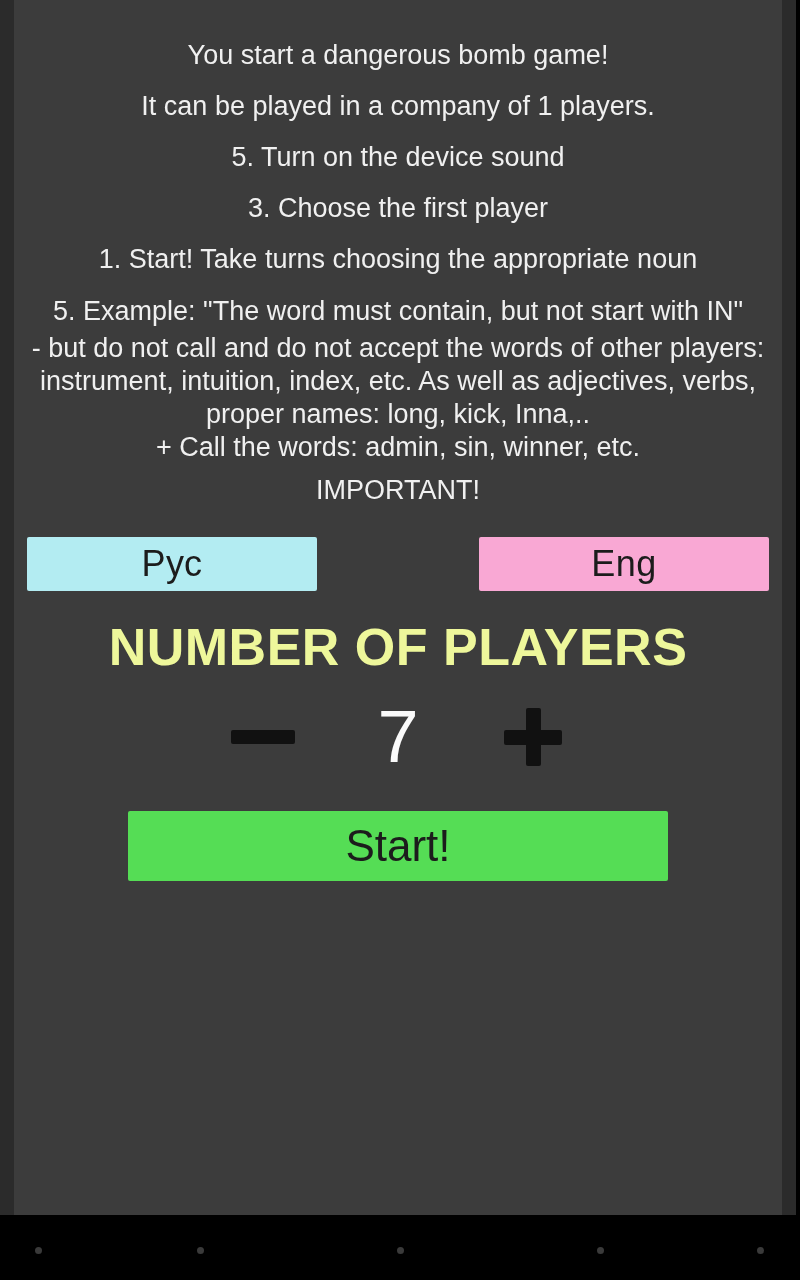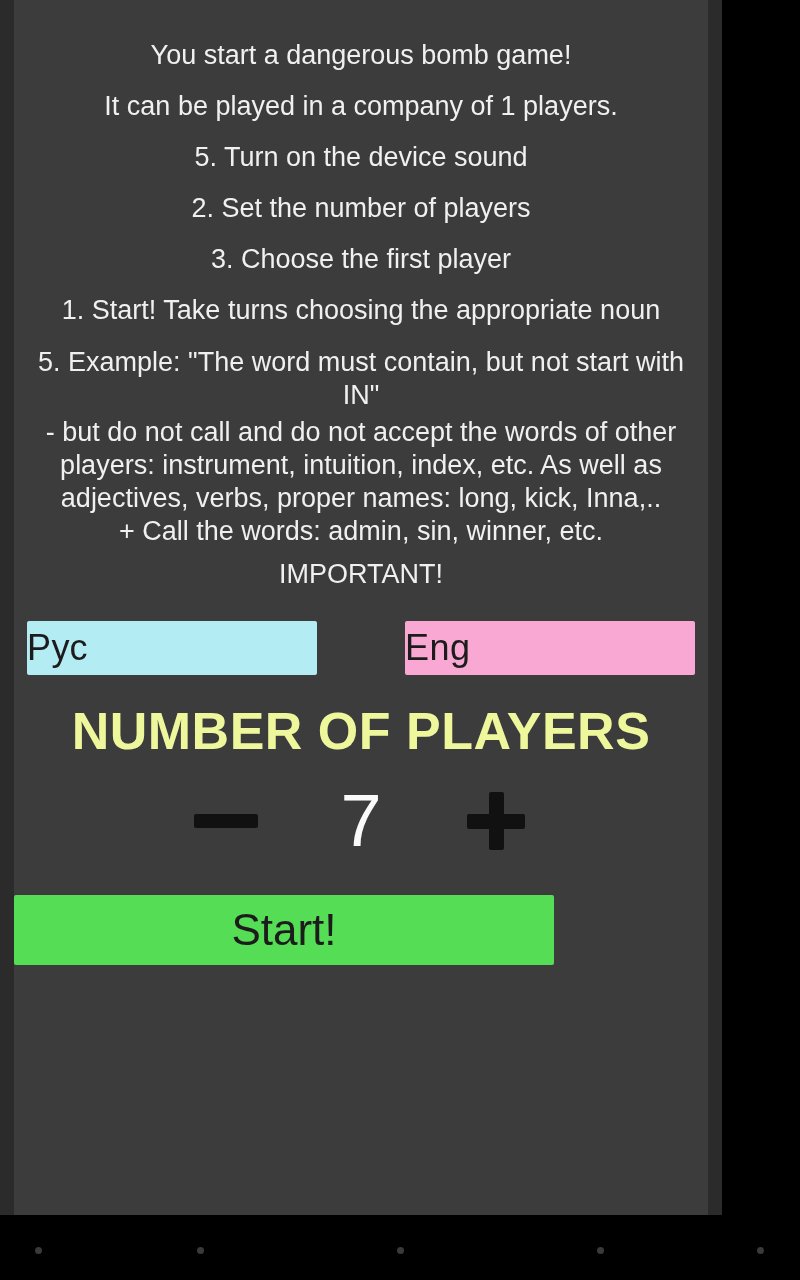--- a/index.html
+++ b/index.html
@@ -8,21 +8,21 @@
     background: #000;
   }
   body {
     width: 800px;
     height: 1280px;
     font-family: "Liberation Sans", sans-serif;
     overflow: hidden;
   }
   .screen {
     position: relative;
-    width: 722px;
+    width: 796px;
     height: 1280px;
     background: #3c3c3c;
     box-sizing: border-box;
     display: flex;
     flex-direction: column;
   }
   .side-rail-left,
   .side-rail-right {
     position: absolute;
     top: 0;
@@ -70,20 +70,21 @@
   .lang-btn {
     width: 290px;
     height: 54px;
     border: none;
     border-radius: 2px;
     font-family: "Liberation Sans", sans-serif;
     font-size: 36px;
     color: #1c1c1c;
     display: flex;
     align-items: center;
+    justify-content: center;
     cursor: pointer;
     letter-spacing: 0.5px;
   }
   .lang-btn.ru {
     background: #b3ecf2;
   }
   .lang-btn.en {
     background: #f9a8d4;
   }
 
@@ -143,21 +144,21 @@
     width: 140px;
     text-align: center;
     font-size: 74px;
     color: #fafafa;
     line-height: 1;
   }
 
   .start-wrap {
     margin-top: 34px;
     display: flex;
-    justify-content: flex-start;
+    justify-content: center;
   }
   .start-btn {
     width: 540px;
     height: 70px;
     background: #55dd55;
     border: none;
     border-radius: 2px;
     color: #1c1c1c;
     font-family: "Liberation Sans", sans-serif;
     font-size: 44px;
@@ -198,21 +199,20 @@
 
   <div class="side-rail-left"></div>
   <div class="side-rail-right"></div>
 
   <div class="content">
 
     <div class="instructions">
       <p>You start a dangerous bomb game!</p>
       <p>It can be played in a company of 1 players.</p>
       <p>5. Turn on the device sound</p>
-      <p>2. Set the number of players</p>
       <p>3. Choose the first player</p>
       <p>1. Start! Take turns choosing the appropriate noun</p>
       <p class="block">5. Example: "The word must contain, but not start with IN"</p>
       <p class="tight">- but do not call and do not accept the words of other players: instrument, intuition, index, etc. As well as adjectives, verbs, proper names: long, kick, Inna,..</p>
       <p class="tight">+ Call the words: admin, sin, winner, etc.</p>
       <p class="block">IMPORTANT!</p>
     </div>
 
     <div class="lang-row">
       <div class="lang-btn ru">

